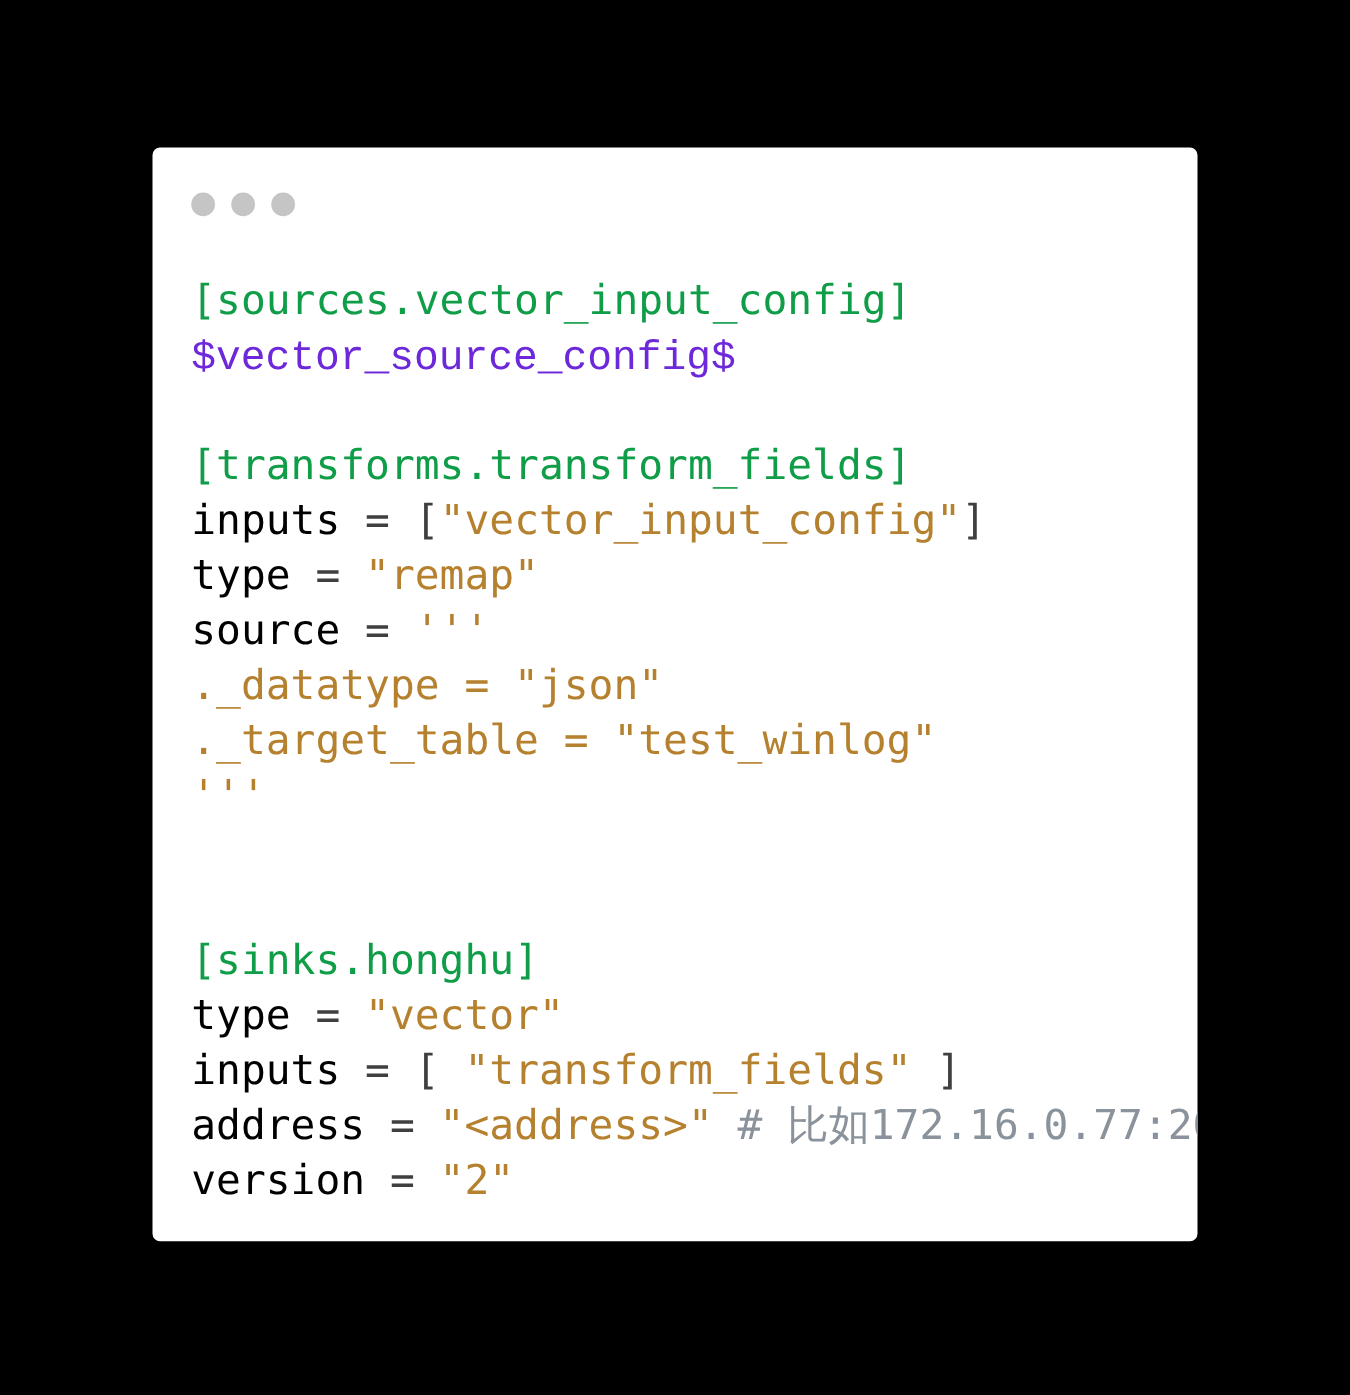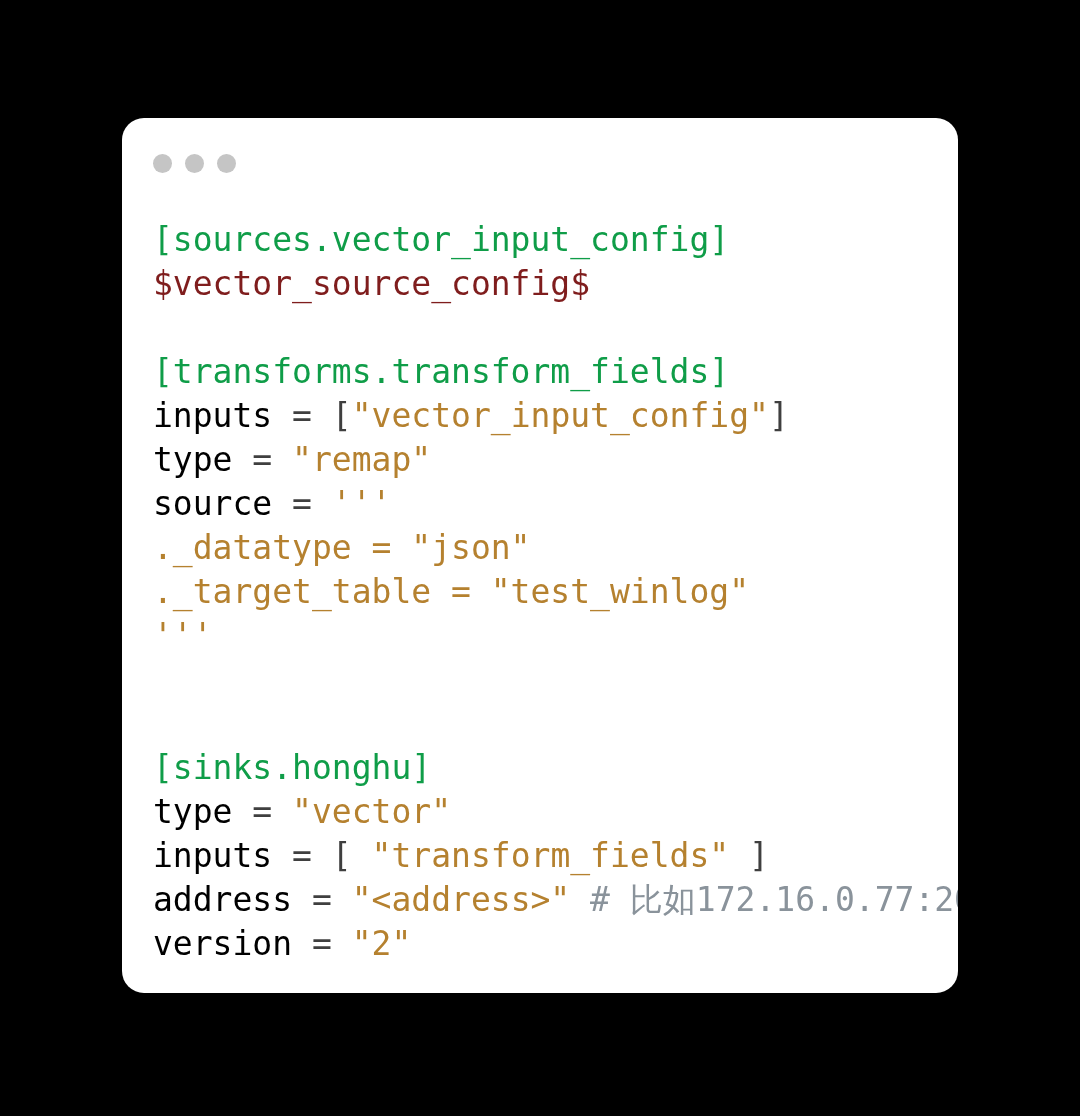--- a/index.html
+++ b/index.html
@@ -15,21 +15,21 @@
     overflow: hidden;
   }
 
   #card {
     position: absolute;
     left: 122px;
     top: 118px;
     width: 836px;
     height: 875px;
     background: #ffffff;
-    border-radius: 22px;
+    border-radius: 6px;
     box-sizing: border-box;
     overflow: hidden;
   }
 
   #titlebar {
     position: absolute;
     left: 31px;
     top: 36px;
     display: flex;
     align-items: center;
@@ -58,21 +58,21 @@
   .line {
     height: 44px;
     white-space: pre;
   }
   .line.blank { height: 44px; }
 
   .tok-section { color: #0f9d48; }
   .tok-key     { color: #000000; }
   .tok-str     { color: #b5812f; }
   .tok-punct   { color: #3f3f3f; }
-  .tok-plain   { color: #7f1d1d; }
+  .tok-plain   { color: #6d28d9; font-family: Liberation Mono, monospace; }
   .tok-comment { color: #8a939b; }
 </style>
 </head>
 <body>
 
 <div id="card">
 
   <div id="titlebar">
     <span class="dot"></span>
     <span class="dot"></span>

